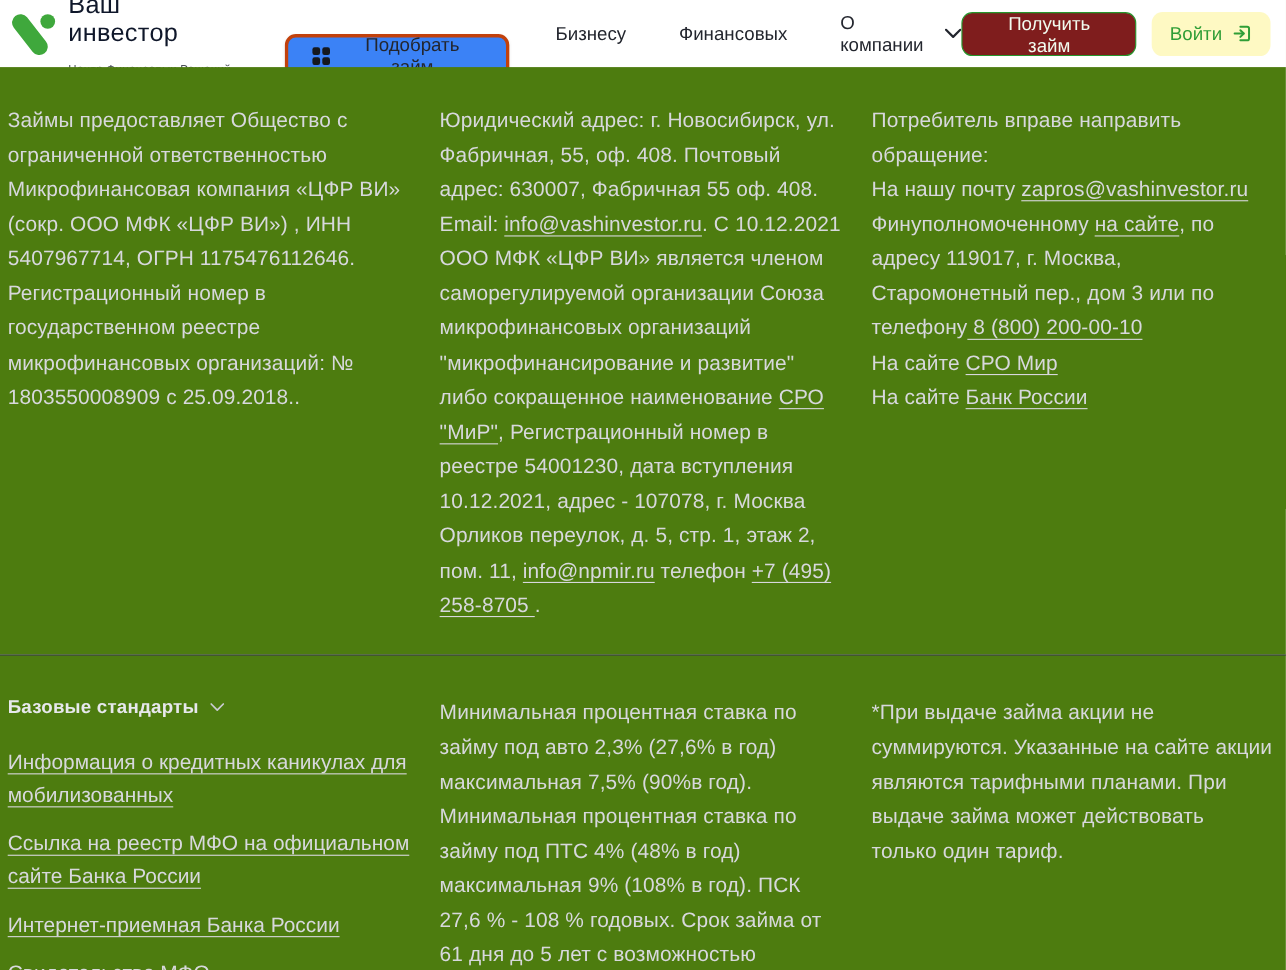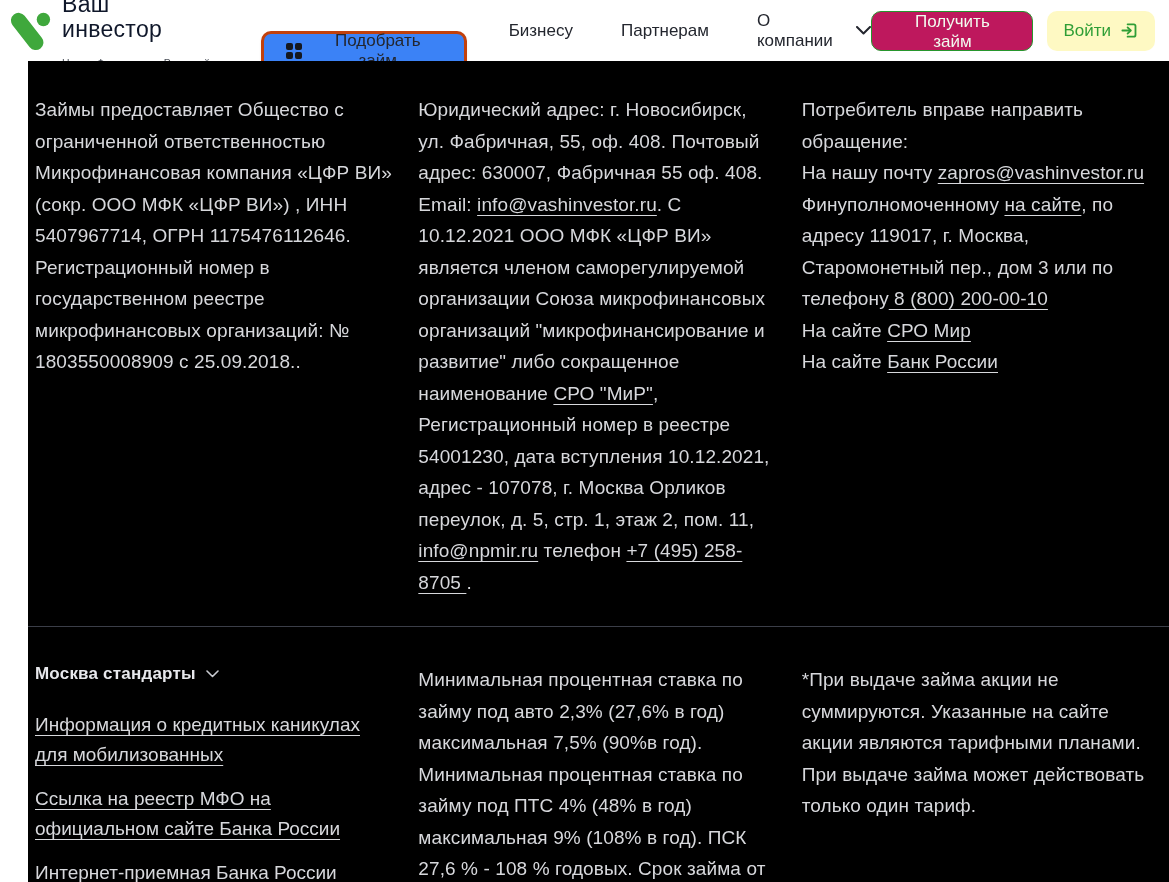--- a/index.html
+++ b/index.html
@@ -16,27 +16,27 @@
   .pick-btn { margin-left:46px; height:40px; display:flex; align-items:center; gap:12px; padding:0 22px;
     background:#3b82f6; border:3px solid #c2410c; border-radius:10px; box-shadow:0 1px 3px rgba(20,22,30,.06);
     font-family:inherit; font-size:17px; color:#23262e; cursor:pointer;margin-top:41px; }
   .grid-icon { display:grid; grid-template-columns:7px 7px; grid-template-rows:7px 7px; gap:2px; }
   .grid-icon i { background:#15181f; border-radius:2px; }
 
   .nav { display:flex; align-items:center; gap:48px; margin-left:42px; }
   .nav a { font-size:17px; color:#23262e; text-decoration:none; cursor:pointer; display:flex; align-items:center; gap:8px; }
 
   .actions { margin-left:auto; display:flex; align-items:center; gap:14px; }
-  .btn-primary { height:40px; padding:0 22px; background:#be185d; border:1px solid #27962d; border-radius:10px;
+  .btn-primary { height:40px; padding:0 22px; background:#7f1d1d; border:1px solid #27962d; border-radius:10px;
     color:#f2fbef; font-family:inherit; font-size:17px; cursor:pointer; }
   .btn-login { height:40px; padding:0 16px; background:#fef9c3; border:none; border-radius:10px;
     color:#2f9e36; font-family:inherit; font-size:17px; cursor:pointer; display:flex; align-items:center; gap:9px; }
 
   
-  .dark { background:#000000; color:#d7d8dc;margin-left:28px; }
+  .dark { background:#4d7c0f; color:#d7d8dc; }
   .cols { display:grid; grid-template-columns:1fr 1fr 1fr; gap:26px; padding-left:7px; padding-right:10px; }
   .sec1 { padding-top:33px; padding-bottom:28px; }
   .sec2 { flex:1; border-top:1px solid #3b3e48; padding-top:37px; }
   .body-text { font-size:19px; line-height:31.5px; letter-spacing:.1px; }
   a.lnk, .u-link { color:inherit; text-decoration:underline; text-decoration-thickness:1px; text-underline-offset:4px; cursor:pointer; }
 
   .standards-toggle { display:flex; align-items:center; gap:10px; cursor:pointer; }
   .standards-title { font-size:17px; font-weight:700; color:#e7e8ec; letter-spacing:.2px; }
   .standards-list { margin-top:26px; }
   .standards-list a { display:block; font-size:19px; line-height:30px; margin-bottom:14px; max-width:370px; }
@@ -68,21 +68,21 @@
           <i></i>
         </span>
       <span>Подобрать займ</span>
     </button>
 
     <nav class="nav">
       <a>
           <span>Бизнесу</span>
         </a>
       <a>
-          <span>Партнерам</span>
+          <span>Финансовых</span>
         </a>
       <a>
         <span>О компании</span>
         <span style="display:inline-flex;">
           <svg width="15" height="9" viewBox="0 0 15 9">
               <polyline points="1,1 7.5,7.5 14,1" fill="none" stroke="#23262e" stroke-width="2" stroke-linecap="round" stroke-linejoin="round"></polyline>
             </svg>
         </span>
       </a>
     </nav>
@@ -104,21 +104,21 @@
 
   <section class="dark sec1 cols">
     <p class="body-text">Займы предоставляет Общество с ограниченной ответственностью Микрофинансовая компания «ЦФР ВИ» (сокр. ООО МФК «ЦФР ВИ») , ИНН 5407967714, ОГРН 1175476112646. Регистрационный номер в государственном реестре микрофинансовых организаций: № 1803550008909 с 25.09.2018..</p>
     <p class="body-text"><span>Юридический адрес: г. Новосибирск, ул. Фабричная, 55, оф. 408. Почтовый адрес: 630007, Фабричная 55 оф. 408. Email: </span><a class="lnk">info@vashinvestor.ru</a><span>. С 10.12.2021 ООО МФК «ЦФР ВИ» является членом саморегулируемой организации Союза микрофинансовых организаций "микрофинансирование и развитие" либо сокращенное наименование </span><a class="lnk">СРО "МиР"</a><span>, Регистрационный номер в реестре 54001230, дата вступления 10.12.2021, адрес - 107078, г. Москва Орликов переулок, д. 5, стр. 1, этаж 2, пом. 11, </span><a class="lnk">info@npmir.ru</a><span> телефон </span><a class="lnk">+7 (495) 258-8705 </a><span>.</span></p>
     <p class="body-text"><span>Потребитель вправе направить обращение:</span><br><span>На нашу почту </span><a class="lnk">zapros@vashinvestor.ru</a><br><span>Финуполномоченному </span><a class="lnk">на сайте</a><span>, по адресу 119017, г. Москва, Старомонетный пер., дом 3 или по телефону</span><a class="lnk"> 8 (800) 200-00-10</a><br><span>На сайте </span><a class="lnk">СРО Мир</a><br><span>На сайте </span><a class="lnk">Банк России</a></p>
   </section>
 
   <section class="dark sec2 cols">
     <div>
       <div class="standards-toggle">
-        <span class="standards-title">Москва стандарты</span>
+        <span class="standards-title">Базовые стандарты</span>
         <span style="display:inline-flex;">
           <svg width="13" height="8" viewBox="0 0 13 8">
               <polyline points="1,1 6.5,6.5 12,1" fill="none" stroke="#c9cbd1" stroke-width="1.6" stroke-linecap="round" stroke-linejoin="round"></polyline>
             </svg>
         </span>
       </div>
       <div class="standards-list">
         <a class="u-link">Информация о кредитных каникулах для мобилизованных</a>
         <a class="u-link">Ссылка на реестр МФО на официальном сайте Банка России</a>
         <a class="u-link">Интернет-приемная Банка России</a>

